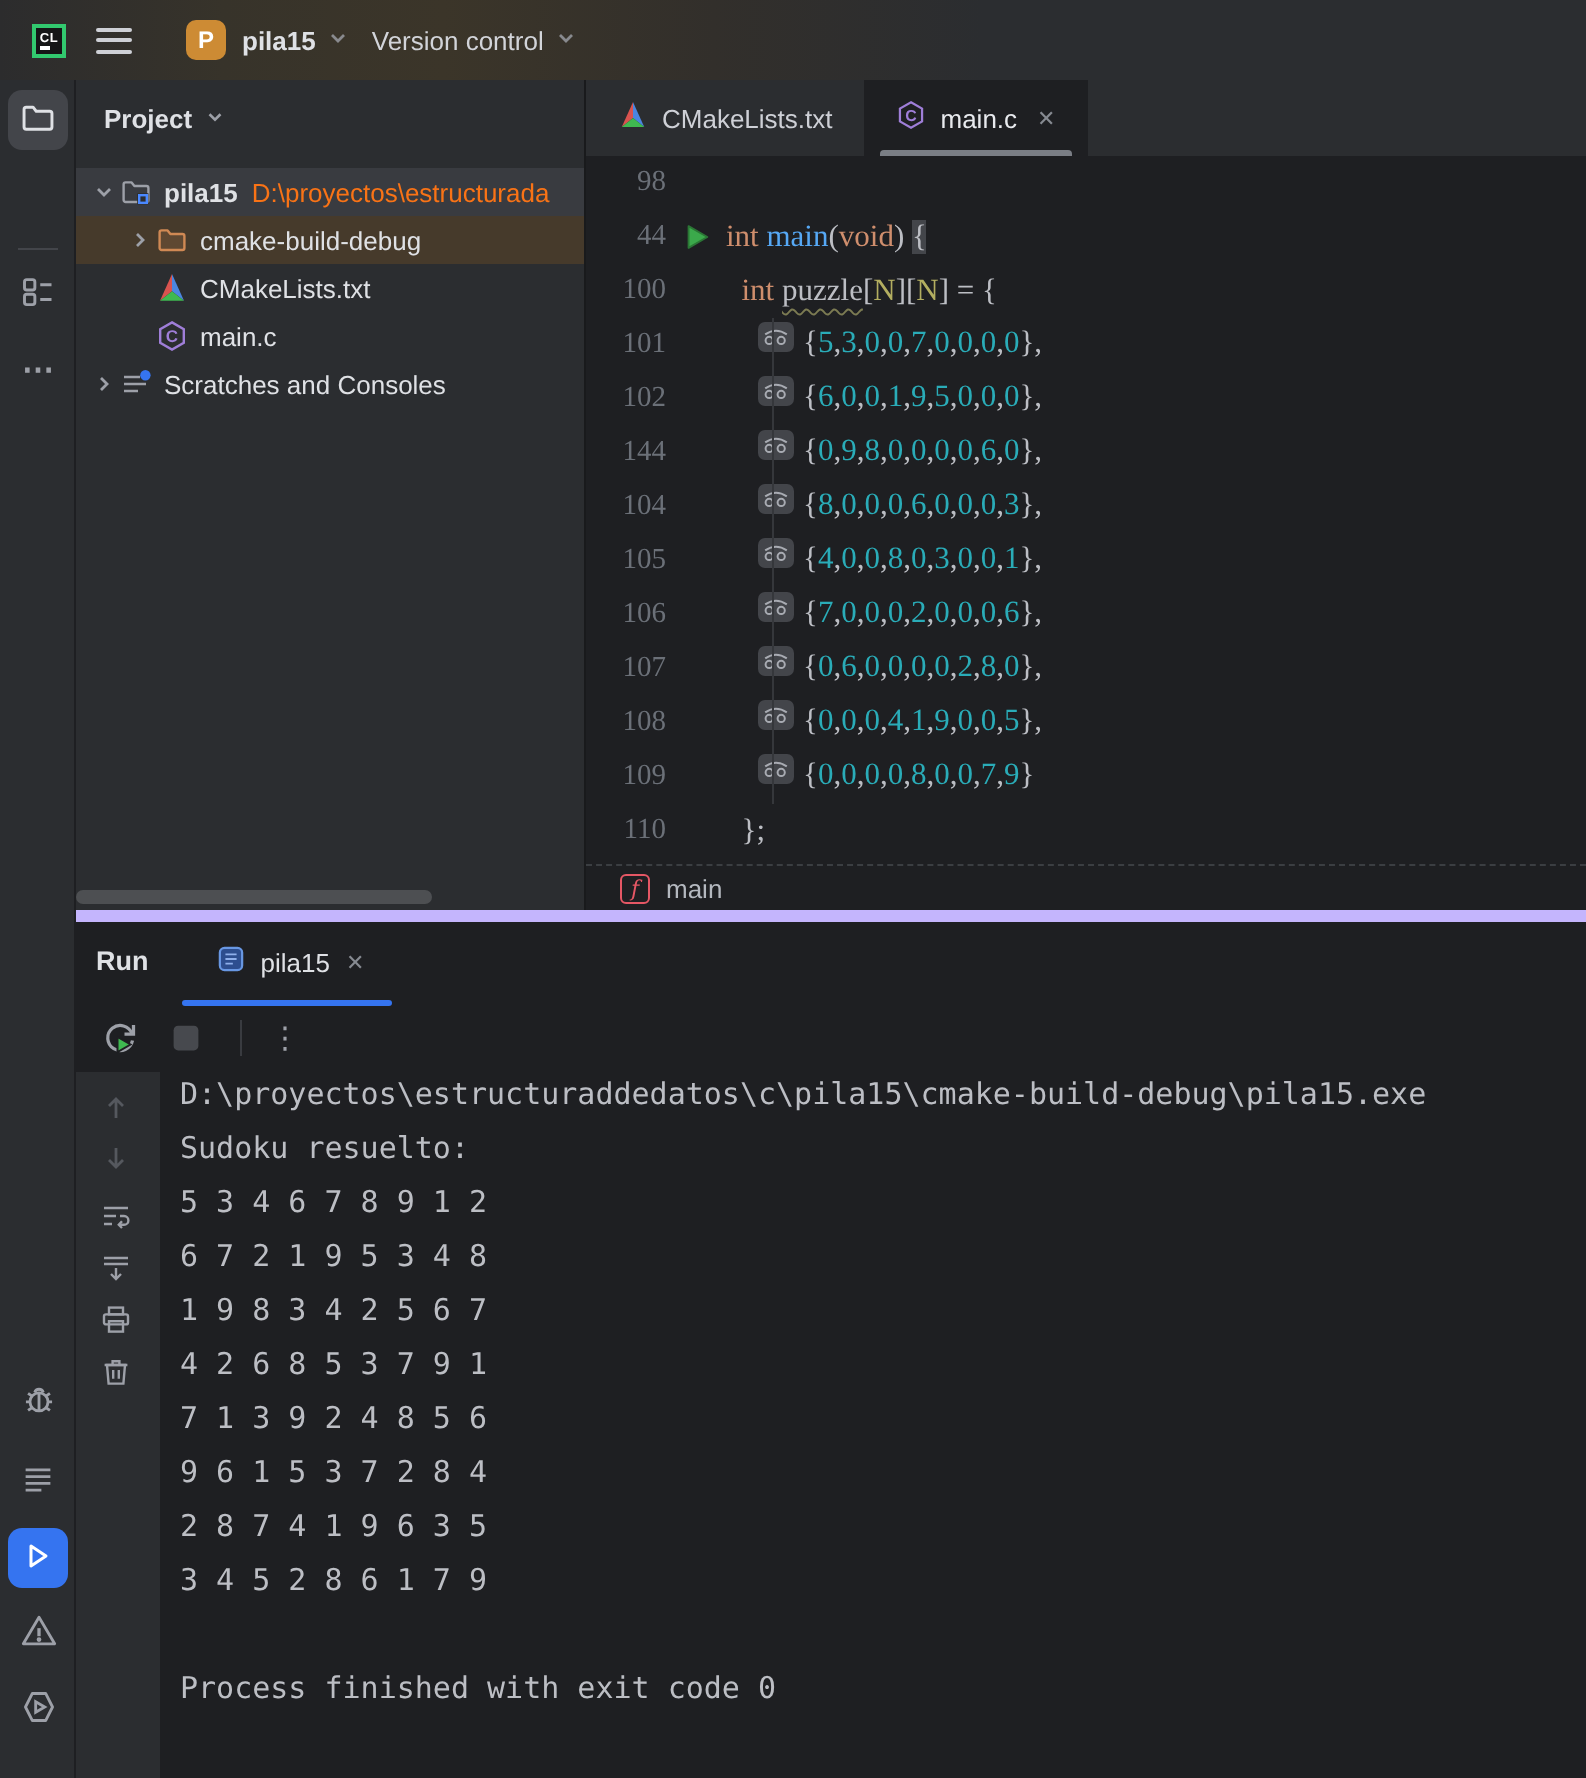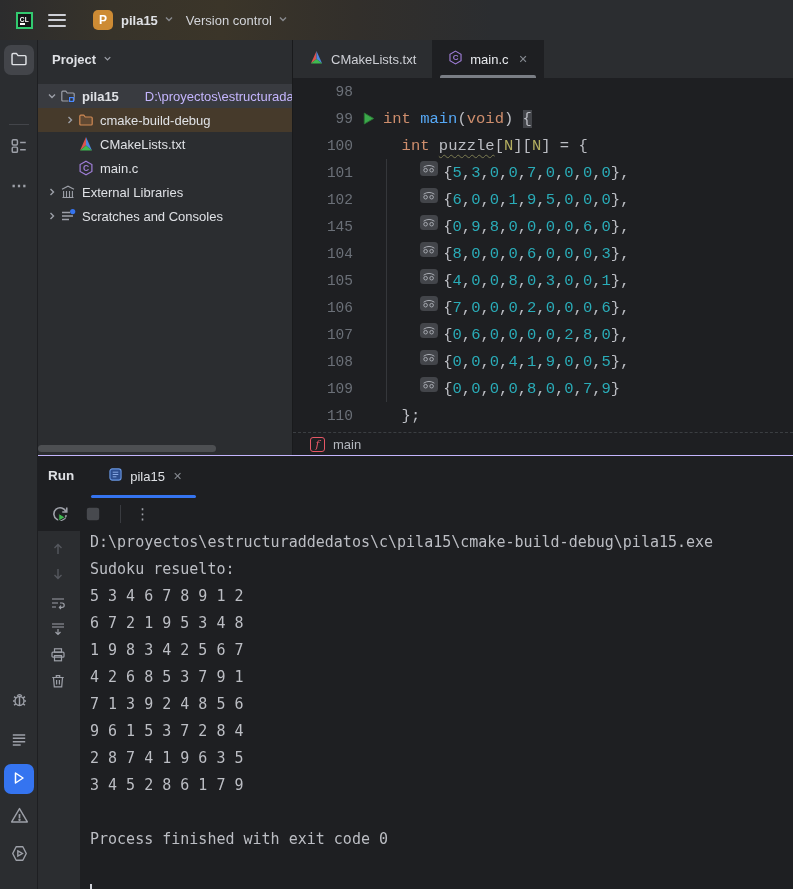--- a/index.html
+++ b/index.html
@@ -46,34 +46,34 @@
   #project-header { height:38px; display:flex; align-items:center; padding-left:14px; gap:6px; }
   #project-header b { font-weight:600; font-size:13px; }
   #tree { margin-top:6px; }
   .trow { height:24px; display:flex; align-items:center; white-space:nowrap; cursor:pointer; }
   .trow.bg-selected { background:#393b40; }
   .trow.bg-excluded { background:#463a2b; }
   .t-chev { width:16px; display:flex; justify-content:center; flex:none; }
   .t-icon { width:16px; height:16px; margin-right:6px; flex:none; display:flex; align-items:center; justify-content:center; }
   .t-label { color:#dfe1e5; }
   .t-label.root { font-weight:600; }
-  .t-path { color:#c4b5fd; margin-left:26px; overflow:hidden; }
+  .t-path { color:#f97316; margin-left:7px; overflow:hidden; }
   #proj-hscroll { position:absolute; left:0px; top:405px; width:178px; height:7px;
     background:#4d4f52; border-radius:4px; cursor:pointer; }
 
   
   #editor { left:293px; top:40px; width:500px; height:415px; background:#1e1f22; }
   #tabbar { height:38px; background:#2b2d30; display:flex; }
   .etab { display:flex; align-items:center; padding:0 16px; gap:7px; cursor:pointer; position:relative; }
   .etab.active { background:#1e1f22; }
   .etab.active::after { content:""; position:absolute; left:8px; right:8px; bottom:0; height:3px; background:#7a7e85; border-radius:2px 2px 0 0; }
   .etab .tlabel { color:#ced0d6; }
   .etab .tclose { color:#868a91; font-size:11px; margin-left:3px; cursor:pointer; }
   #code { position:relative; height:354px; overflow:hidden;
-    font-family:Liberation Mono, monospace; font-size:15.5px;padding-left:20px; }
+    font-family:Liberation Serif, serif; font-size:15.5px; }
   .cline { height:27px; display:flex; align-items:center; }
   .lnum { width:40px; flex:none; text-align:right; color:var(--c-line_number); font-size:14.5px; }
   .lrun { width:30px; flex:none; display:flex; justify-content:center; align-items:center; }
   .lcode { white-space:pre; color:var(--c-text); }
   .tk-kw { color:var(--c-keyword); }
   .tk-fn { color:var(--c-function); }
   .tk-macro { color:var(--c-macro); }
   .tk-num { color:var(--c-number); }
   .tk-txt { color:var(--c-text); }
   .tk-brace { color:var(--c-text); background:#43454a; }
@@ -81,21 +81,21 @@
     text-decoration-color:#7c7b52; text-decoration-thickness:1px; text-underline-offset:4px;margin-top:32px; }
   .row-badge { display:inline-block; vertical-align:middle; margin:0 5px 3px 0; }
   #indent-guide { position:absolute; left:93px; top:81px; width:1px; height:243px; background:#35373b; }
   #breadcrumbs { height:23px; border-top:1px dashed #3b3e42; display:flex; align-items:center; padding-left:17px; gap:8px; }
   #bc-ficon { width:15px; height:15px; border:1px solid #e55765; border-radius:3px; color:#e55765;
     font-size:11px; font-family:"DejaVu Serif",serif; font-style:italic;
     display:flex; align-items:center; justify-content:center; }
   #bc-label { color:#b4b8bf; }
 
   
-  #run-panel { left:38px; top:455px; width:755px; height:392px; background:#1e1f22; border-top:1px solid #c4b5fd; }
+  #run-panel { left:38px; top:455px; width:755px; height:392px; background:#1e1f22; border-top:6px solid #c4b5fd; }
   #run-header { height:42px; display:flex; align-items:flex-start; padding-top:12px; }
   #run-title { margin-left:10px; font-weight:700; font-size:13.5px; }
   #run-tab { margin-left:25px; position:relative; display:flex; align-items:center; gap:8px;
     padding:0 10px 14px 10px; cursor:pointer; }
   #run-tab::after { content:""; position:absolute; left:-8px; right:-4px; bottom:0; height:3px;
     background:var(--c-accent); border-radius:2px; }
   #run-tab-close { color:#868a91; font-size:11px; }
   #run-toolbar { height:32px; display:flex; align-items:center; gap:14px; padding-left:12px; }
   .rt-sep { width:1px; height:18px; background:#393b40; margin-left:4px; }
   .icon-btn { display:flex; align-items:center; justify-content:center; cursor:pointer; }
@@ -239,34 +239,20 @@
         </span>
         <span class="t-label">main.c</span>
       </div>
       <div class="trow" style="padding-left: 6px;">
         <span class="t-chev">
           <svg width="12" height="12" viewBox="0 0 12 12">
             <path d="M4.5 3 7.5 6 4.5 9" stroke="#9da0a8" stroke-width="1.4" fill="none"></path>
           </svg>
         </span>
         <span class="t-icon">
-          <svg width="16" height="16" viewBox="0 0 16 16" fill="none" stroke="#9da0a8" stroke-width="1.1">
-            <path d="M2 5.2 8 2.2l6 3M2.5 13.5h11"></path>
-            <path d="M3.6 7v6.5M6.5 7v6.5M9.5 7v6.5M12.4 7v6.5"></path>
-          </svg>
-        </span>
-        <span class="t-label">External Libraries</span>
-      </div>
-      <div class="trow" style="padding-left: 6px;">
-        <span class="t-chev">
-          <svg width="12" height="12" viewBox="0 0 12 12">
-            <path d="M4.5 3 7.5 6 4.5 9" stroke="#9da0a8" stroke-width="1.4" fill="none"></path>
-          </svg>
-        </span>
-        <span class="t-icon">
           <svg width="16" height="16" viewBox="0 0 16 16">
             <path d="M2 4.5h8M2 8h11M2 11.5h7" stroke="#9da0a8" stroke-width="1.3" fill="none"></path>
             <circle cx="12.7" cy="3.6" r="2.6" fill="#3574f0"></circle>
           </svg>
         </span>
         <span class="t-label">Scratches and Consoles</span>
       </div>
     </div>
   <div id="proj-hscroll"></div>
 </div>
@@ -292,21 +278,21 @@
   </div>
   <div id="code">
     <div id="indent-guide"></div>
     <div id="code-lines">
         <div class="cline">
           <span class="lnum">98</span>
           <span class="lrun"></span>
           <span class="lcode"></span>
         </div>
         <div class="cline">
-          <span class="lnum">99</span>
+          <span class="lnum">44</span>
           <span class="lrun">
             <svg width="15" height="15" viewBox="0 0 16 16">
               <path d="M3.5 2.2 13.5 8 3.5 13.8z" fill="#3fb950" opacity="0.9" stroke="#2d8038" stroke-width="1" stroke-linejoin="round"></path>
             </svg>
           </span>
           <span class="lcode"><span class="tk-kw">int </span><span class="tk-fn">main</span><span class="tk-txt">(</span><span class="tk-kw">void</span><span class="tk-txt">) </span><span class="tk-brace">{</span></span>
         </div>
         <div class="cline">
           <span class="lnum">100</span>
           <span class="lrun"></span>
@@ -326,21 +312,21 @@
           <span class="lnum">102</span>
           <span class="lrun"></span>
           <span class="lcode"><span class="tk-txt">    </span><span class="row-badge"><svg width="18" height="15" viewBox="0 0 18 15">
                 <rect width="18" height="15" rx="3.5" fill="#43454a"></rect>
                 <circle cx="5.6" cy="9.2" r="1.8" stroke="#a8abb2" stroke-width="1" fill="none"></circle>
                 <circle cx="11.6" cy="9.2" r="1.8" stroke="#a8abb2" stroke-width="1" fill="none"></circle>
                 <path d="M3.6 6.2q5.4-3.6 10.8 0" stroke="#a8abb2" stroke-width="1" fill="none"></path>
               </svg></span><span class="tk-txt">{</span><span class="tk-num">6</span><span class="tk-txt">,</span><span class="tk-num">0</span><span class="tk-txt">,</span><span class="tk-num">0</span><span class="tk-txt">,</span><span class="tk-num">1</span><span class="tk-txt">,</span><span class="tk-num">9</span><span class="tk-txt">,</span><span class="tk-num">5</span><span class="tk-txt">,</span><span class="tk-num">0</span><span class="tk-txt">,</span><span class="tk-num">0</span><span class="tk-txt">,</span><span class="tk-num">0</span><span class="tk-txt">},</span></span>
         </div>
         <div class="cline">
-          <span class="lnum">145</span>
+          <span class="lnum">144</span>
           <span class="lrun"></span>
           <span class="lcode"><span class="tk-txt">    </span><span class="row-badge"><svg width="18" height="15" viewBox="0 0 18 15">
                 <rect width="18" height="15" rx="3.5" fill="#43454a"></rect>
                 <circle cx="5.6" cy="9.2" r="1.8" stroke="#a8abb2" stroke-width="1" fill="none"></circle>
                 <circle cx="11.6" cy="9.2" r="1.8" stroke="#a8abb2" stroke-width="1" fill="none"></circle>
                 <path d="M3.6 6.2q5.4-3.6 10.8 0" stroke="#a8abb2" stroke-width="1" fill="none"></path>
               </svg></span><span class="tk-txt">{</span><span class="tk-num">0</span><span class="tk-txt">,</span><span class="tk-num">9</span><span class="tk-txt">,</span><span class="tk-num">8</span><span class="tk-txt">,</span><span class="tk-num">0</span><span class="tk-txt">,</span><span class="tk-num">0</span><span class="tk-txt">,</span><span class="tk-num">0</span><span class="tk-txt">,</span><span class="tk-num">0</span><span class="tk-txt">,</span><span class="tk-num">6</span><span class="tk-txt">,</span><span class="tk-num">0</span><span class="tk-txt">},</span></span>
         </div>
         <div class="cline">
           <span class="lnum">104</span>

